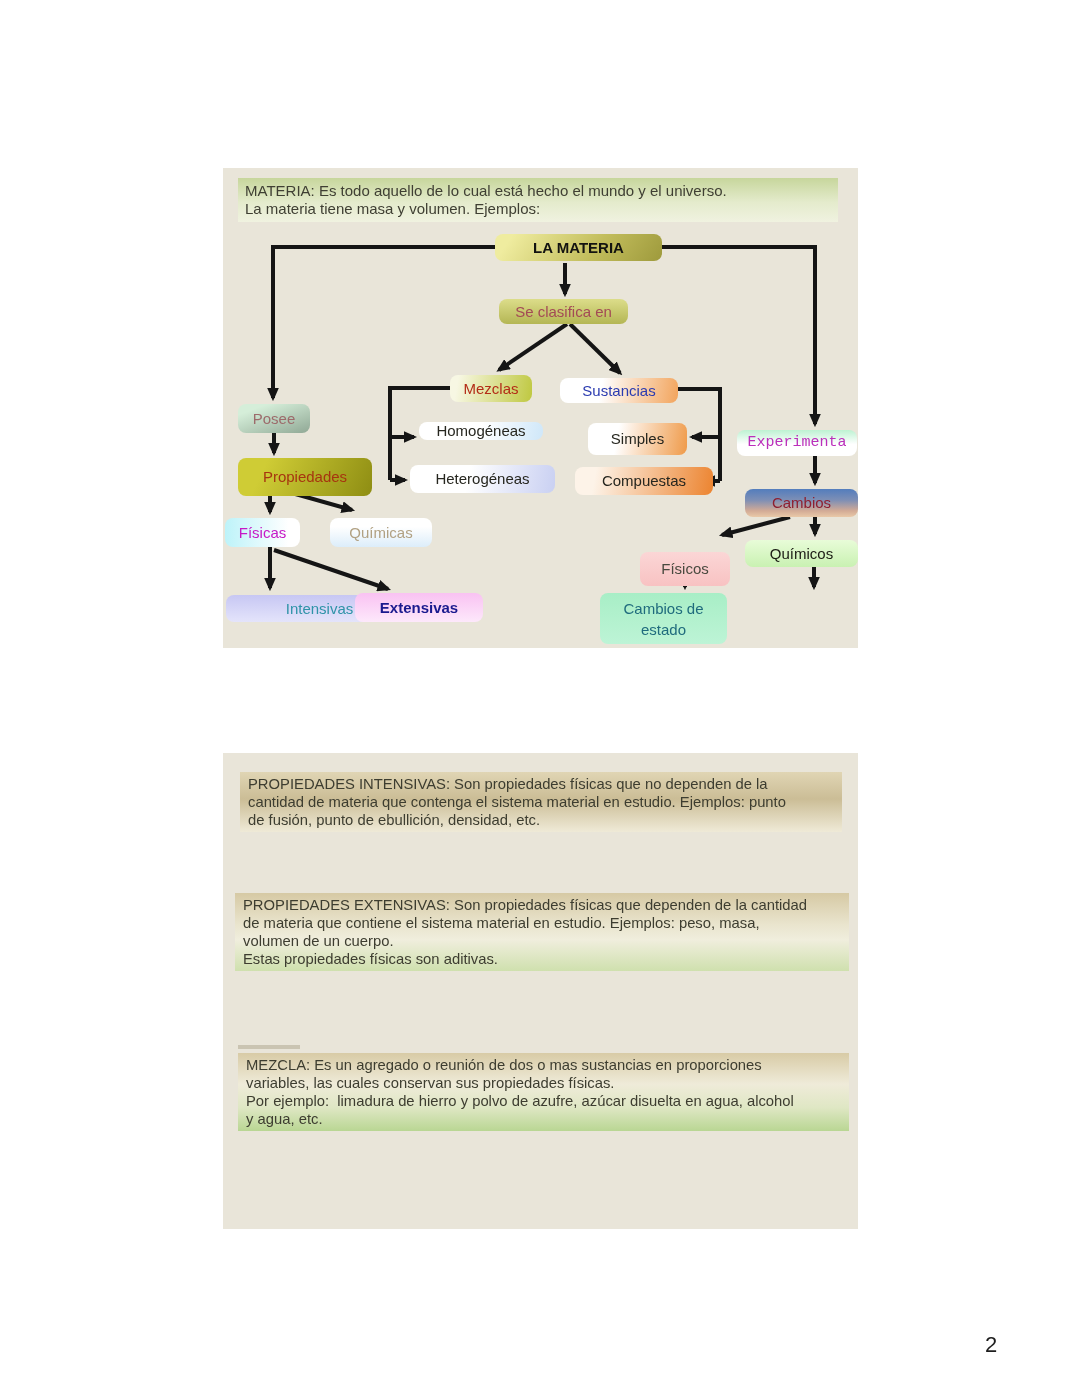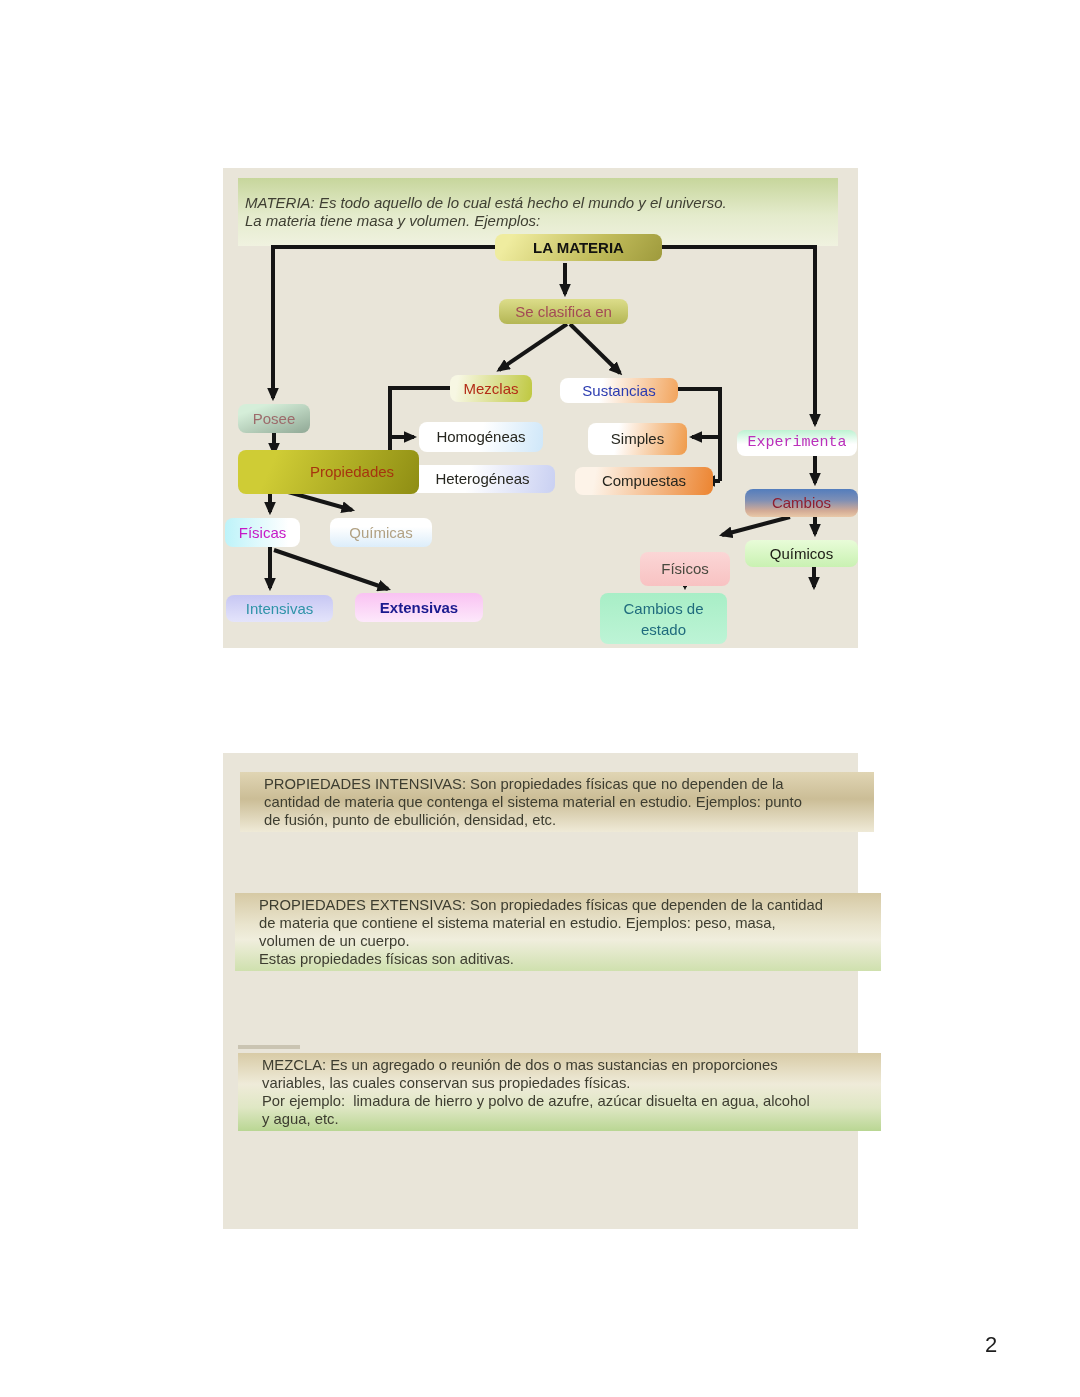--- a/index.html
+++ b/index.html
@@ -8,75 +8,75 @@
     font-family:"Liberation Sans","DejaVu Sans",sans-serif;color:#3d3d30;
     overflow:hidden;
   }
   .slide{position:absolute;left:223px;width:635px;background:#e9e5d9;}
   #slide1{top:168px;height:480px;}
   #slide2{top:753px;height:476px;}
 
   
   .defbox{
     position:absolute;left:15px;top:10px;width:586px;min-height:34px;
-    padding:16px 7px;background:linear-gradient(180deg,#c7d69c 0%,#e4ebcc 55%,#f0f2e0 100%);
-    font-size:15px;line-height:18px;white-space:pre-wrap;color:#3f3f33;font-style:italic;
+    padding:4px 7px;background:linear-gradient(180deg,#c7d69c 0%,#e4ebcc 55%,#f0f2e0 100%);
+    font-size:15px;line-height:18px;white-space:pre-wrap;color:#3f3f33;
   }
   svg.arrows{position:absolute;left:0;top:0;pointer-events:none;}
   .node{
     position:absolute;display:flex;align-items:center;justify-content:center;
     font-size:15px;line-height:16px;text-align:center;white-space:pre;
     border-radius:8px;
   }
   .n-lamateria{left:272px;top:66px;width:167px;height:27px;
     background:linear-gradient(125deg,#efec9f 10%,#c2bd5c 60%,#9e9a3c);
     color:#131310;font-weight:bold;}
   .n-clasifica{left:276px;top:131px;width:129px;height:25px;
     background:linear-gradient(180deg,#dcdd8a,#b4b654);color:#a34a55;}
   .n-mezclas{left:227px;top:207px;width:82px;height:27px;
     background:linear-gradient(100deg,#f7f7e3 10%,#bfc840);color:#b32c17;}
   .n-sustancias{left:337px;top:210px;width:118px;height:25px;
     background:linear-gradient(100deg,#ffffff 35%,#f2a45c);color:#2b3bb0;}
-  .n-homogeneas{left:196px;top:254px;width:124px;height:30px;
+  .n-homogeneas{left:196px;top:254px;width:124px;height:18px;
     background:linear-gradient(100deg,#ffffff 50%,#cfe7f9);color:#26261f;}
   .n-heterogeneas{left:187px;top:297px;width:145px;height:28px;
     background:linear-gradient(100deg,#ffffff 40%,#c9d0f2);color:#26261f;}
   .n-simples{left:365px;top:255px;width:99px;height:32px;
     background:linear-gradient(100deg,#ffffff 30%,#ef9a49);color:#26261f;}
   .n-compuestas{left:352px;top:299px;width:138px;height:28px;
     background:linear-gradient(100deg,#fdf3e8 15%,#ec8430);color:#26261f;}
   .n-posee{left:15px;top:236px;width:72px;height:29px;
     background:linear-gradient(160deg,#d5eed9 20%,#90a895);color:#9c6b6b;}
-  .n-propiedades{left:15px;top:282px;width:134px;height:44px;
-    background:linear-gradient(115deg,#cfcc35 20%,#8e8d13);color:#a6350f;padding-left:47px;}
+  .n-propiedades{left:15px;top:290px;width:134px;height:38px;
+    background:linear-gradient(115deg,#cfcc35 20%,#8e8d13);color:#a6350f;}
   .n-fisicas{left:2px;top:350px;width:75px;height:29px;
     background:linear-gradient(90deg,#bdf3f9,#ffffff 85%);color:#c618c6;}
   .n-quimicas{left:107px;top:350px;width:102px;height:29px;
     background:linear-gradient(180deg,#ffffff 30%,#dcedfa);color:#b1a183;}
   .n-intensivas{left:3px;top:427px;width:107px;height:27px;
-    background:linear-gradient(180deg,#c7c7f3,#e4e4fb);color:#2e93a8;}
+    background:linear-gradient(180deg,#c7c7f3,#e4e4fb);color:#2e93a8;padding-left:40px;}
   .n-extensivas{left:132px;top:425px;width:128px;height:29px;
     background:linear-gradient(180deg,#f9c2f2,#fde8fb);color:#1a1a8e;font-weight:bold;}
   .n-experimenta{left:514px;top:262px;width:120px;height:26px;
     background:linear-gradient(180deg,#bdf2d2 0%,#ffffff 55%);color:#bb2fbb;font-family:Liberation Mono, monospace;}
   .n-cambios{left:522px;top:321px;width:113px;height:28px;
     background:linear-gradient(180deg,#537dbd 0%,#7e8fb5 40%,#d3ab96 78%,#e9c9a8 100%);
     color:#8e1f30;}
   .n-fisicos{left:417px;top:384px;width:90px;height:34px;
     background:linear-gradient(180deg,#fbd6d6,#f8c2c2);color:#49493f;}
   .n-quimicos{left:522px;top:372px;width:113px;height:27px;
     background:linear-gradient(180deg,#e8fcd8,#c9f1b2);color:#1b1b14;}
   .n-cambiosestado{left:377px;top:425px;width:127px;height:51px;
     background:linear-gradient(180deg,#a8eec6,#bdf4d6);color:#1f6b7d;line-height:21px;}
   .n-reacciones{left:512px;top:425px;width:122px;height:51px;
     background:linear-gradient(90deg,#ee8c2b,#f6ad5e);color:#cf7258;line-height:21px;}
 
   
   .txtbox{
-    position:absolute;padding:3px 24px;font-size:14.8px;line-height:18px;
+    position:absolute;padding:3px 8px;font-size:14.8px;line-height:18px;
     white-space:pre-wrap;color:#3d3d30;
   }
   #tb-intensivas{left:17px;top:19px;width:586px;
     background:linear-gradient(180deg,#e0d5b4 0%,#cbbd96 45%,#efead7 100%);}
   #tb-extensivas{left:12px;top:140px;width:598px;
     background:linear-gradient(180deg,#d6c9a4 0%,#e9e4cd 40%,#f0eedd 60%,#cfe0ae 100%);}
   #tb-mezcla{left:15px;top:300px;width:595px;
     background:linear-gradient(180deg,#d8cba6 0%,#efebd9 40%,#dfe7c4 70%,#b9d693 100%);}
   .dash{position:absolute;left:15px;top:292px;width:62px;height:4px;
     background:#c2bca8;opacity:.8;}

